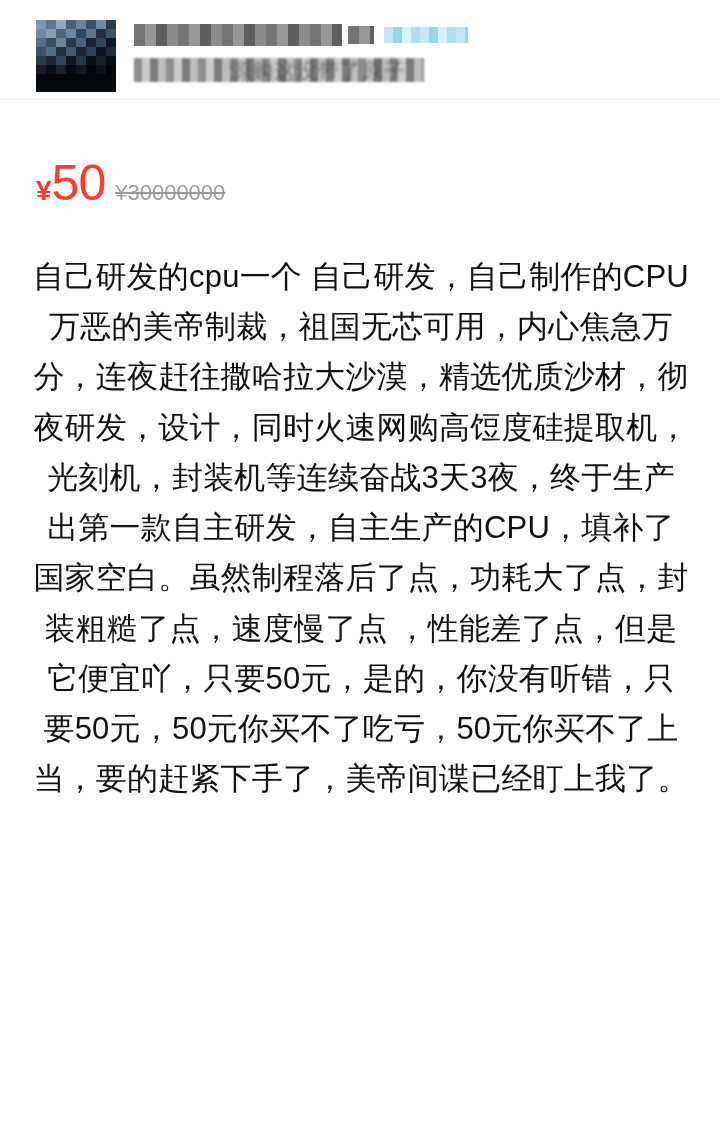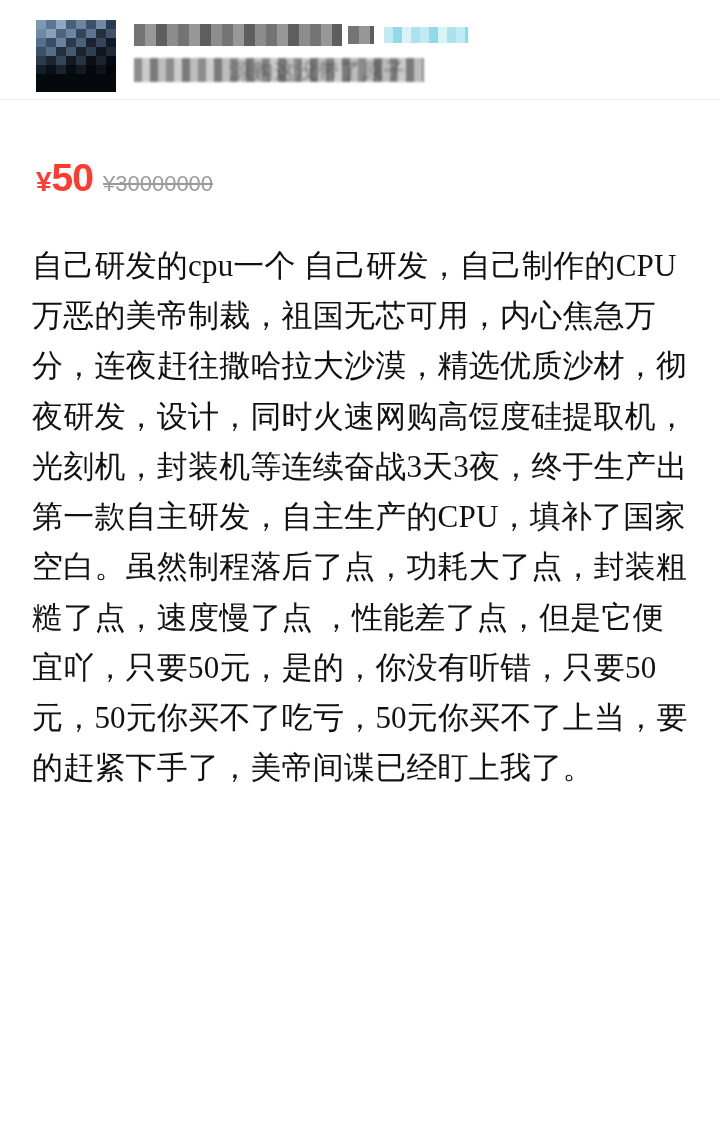--- a/index.html
+++ b/index.html
@@ -121,43 +121,42 @@
     align-items: baseline;
   }
   .price-cur {
     color: #ff3b30;
     font-size: 28px;
     font-weight: bold;
     line-height: 1;
   }
   .price-main {
     color: #ff3b30;
-    font-size: 39px;
-    font-weight: bold;
+    font-size: 50px;
+    font-weight: normal;
     line-height: 1;
     letter-spacing: -1px;
   }
   .price-old {
     margin-left: 10px;
     color: #9a9a9a;
     font-size: 22px;
     text-decoration: line-through;
     line-height: 1;
   }
 
   
   .desc {
     padding: 44px 30px 0 32px;
     font-size: 31px;
     line-height: 1.62;
     color: #111111;
     letter-spacing: .2px;
-    text-align: left;
+    text-align: center;
     word-break: break-word;
-    font-family: Liberation Serif, serif;
   }
 </style>
 </head>
 <body>
 
 <div class="page">
 
   <div class="header">
 
     <div class="avatar">

